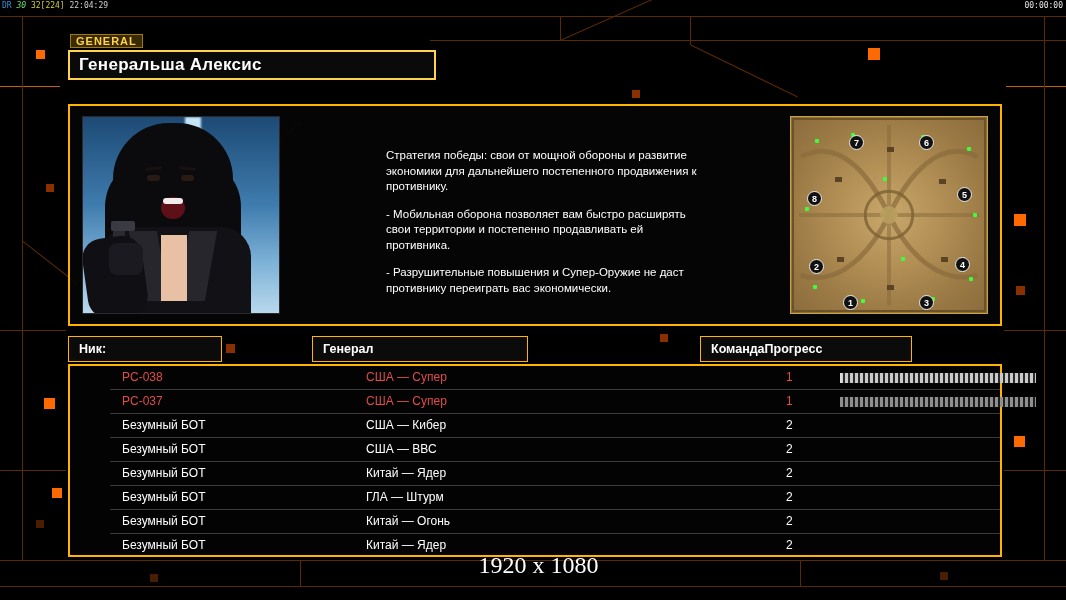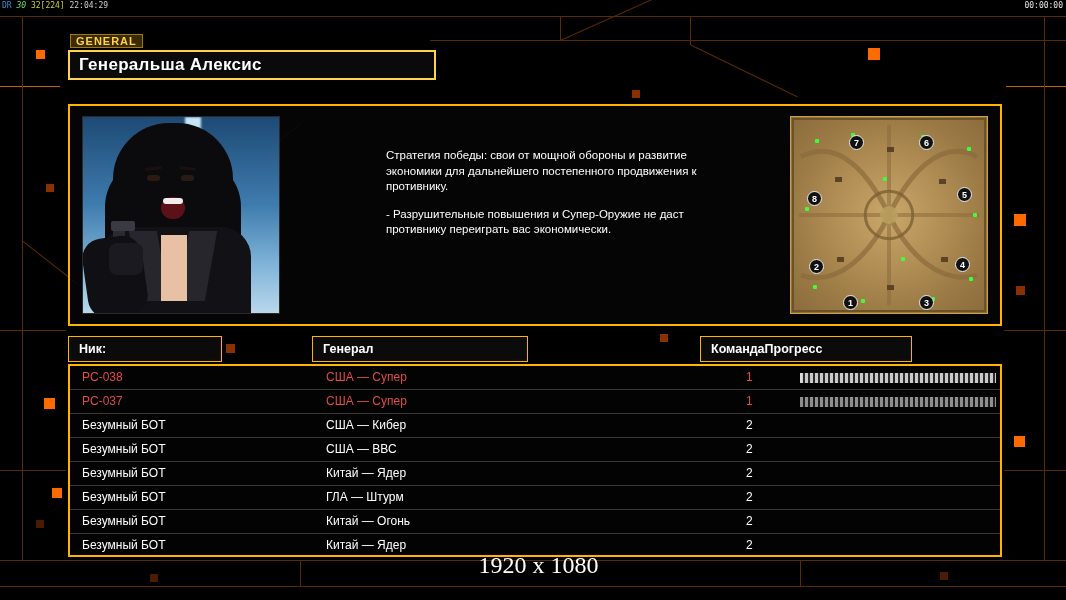--- a/index.html
+++ b/index.html
@@ -158,20 +158,21 @@
   }
   .hdr-nick { left: 0; width: 154px; }
   .hdr-gen { left: 244px; width: 216px; }
   .hdr-team { left: 632px; width: 212px; }
   .hdr-team .sub { font-weight: bold; }
 
   .table-box {
     position: absolute; left: 68px; top: 364px; width: 934px; height: 193px;
     border: 2px solid #ffb400;
     background: rgba(4,4,4,0.85);
+    padding-left: 40px;
   }
   .row {
     position: relative; height: 24px;
     border-bottom: 1px solid #3a3a3a;
   }
   .row:last-child { border-bottom: none; }
   .c-nick { position: absolute; left: 12px; top: 4px; font-size: 12px; }
   .c-gen  { position: absolute; left: 256px; top: 4px; font-size: 12px; }
   .c-team { position: absolute; left: 676px; top: 4px; font-size: 12px; }
   .c-prog { position: absolute; left: 730px; top: 7px; width: 196px; height: 10px; }
@@ -272,20 +273,21 @@
       <div class="p-lapelR"></div>
       <div class="p-chest"></div>
       <div class="p-gun"></div>
       <div class="p-gun2"></div>
       <div class="p-arm"></div>
       <div class="p-glove"></div>
     </div>
 
     <div class="desc">
       <p>Стратегия победы: свои от мощной обороны и развитие экономики для дальнейшего постепенного продвижения к противнику.</p>
+      <p>- Мобильная оборона позволяет вам быстро расширять свои территории и постепенно продавливать ей противника.</p>
       <p>- Разрушительные повышения и Супер-Оружие не даст противнику переиграть вас экономически.</p>
     </div>
 
     <div class="minimap">
       <svg class="mm-paths" viewBox="0 0 198 198" preserveAspectRatio="none">
         <path d="M10,40 C50,20 80,60 99,99 C118,138 150,170 188,160" stroke="#8a6b3c" stroke-width="5" fill="none" opacity="0.7"></path>
         <path d="M188,40 C150,20 118,60 99,99 C80,138 48,172 10,160" stroke="#8a6b3c" stroke-width="5" fill="none" opacity="0.7"></path>
         <path d="M99,8 L99,190" stroke="#8a6b3c" stroke-width="4" fill="none" opacity="0.55"></path>
         <path d="M8,99 L190,99" stroke="#8a6b3c" stroke-width="4" fill="none" opacity="0.55"></path>
         <circle cx="99" cy="99" r="24" stroke="#7d6133" stroke-width="3" fill="none" opacity="0.8"></circle>

